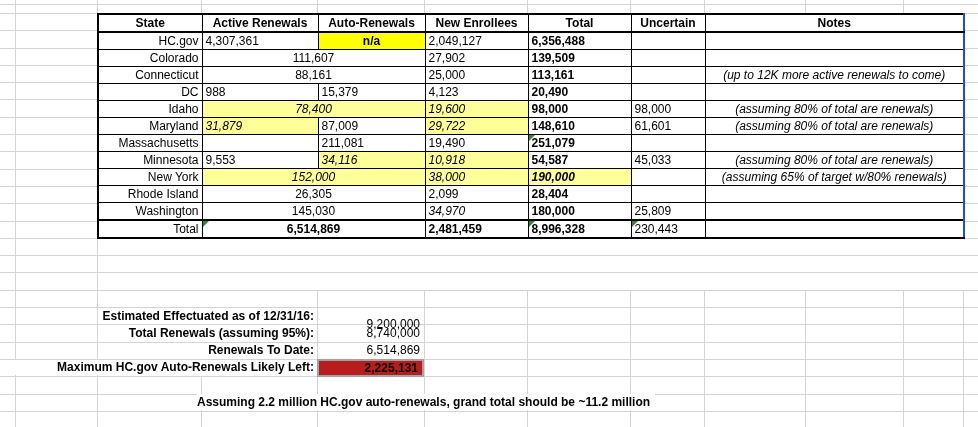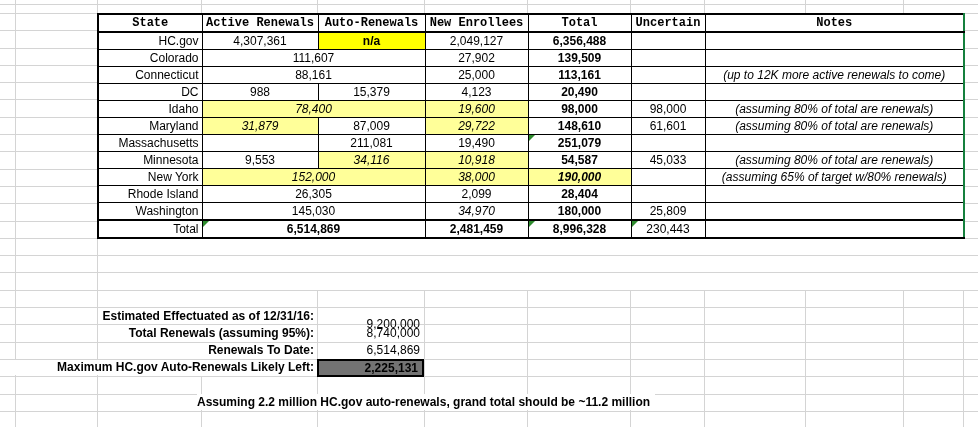--- a/index.html
+++ b/index.html
@@ -24,25 +24,25 @@
   
   table.sheet{
     border-collapse:collapse;table-layout:fixed;
     position:absolute;left:97px;top:13px;width:866px;
     background:#fff;z-index:2;
   }
   .sheet th,.sheet td{
     border:1px solid #000;height:16px;line-height:16px;
     padding:0 3px;font-size:12px;overflow:hidden;white-space:nowrap;
   }
-  .sheet th{border-top:2px solid #000;border-bottom:2px solid #000;text-align:center;font-weight:bold;font-family:Liberation Mono, monospace;}
+  .sheet th{border-top:2px solid #000;border-bottom:2px solid #000;text-align:center;font-weight:bold;}
   .sheet th:first-child,.sheet td:first-child{border-left:2px solid #000;}
-  .sheet th:last-child,.sheet td:last-child{border-right:2px solid #15803d;}
+  .sheet th:last-child,.sheet td:last-child{border-right:2px solid #1d4ed8;}
   .st{text-align:right;}
-  .n{text-align:center;}
+  .n{text-align:left;}
   .m{text-align:center;}
   .b{font-weight:bold;margin-left:20px;}
   .i{font-style:italic;}
   .py{background:#FFFF99;font-style:italic;}
   .by{background:#FFFF00;font-weight:bold;text-align:center;}
   .nt{text-align:center;font-style:italic;}
   tr.rt td{border-top:2px solid #000;border-bottom:2px solid #000;}
   tr.rf td{border:none;}
   tr.rf td.fr{border:2px solid #000;border-top:none;font-weight:bold;text-align:center;}
   tr.rf td.fn{border-left:2px solid #000;border-right:2px solid #000;border-bottom:2px solid #000;font-weight:bold;text-align:left;}
@@ -52,21 +52,21 @@
   .flag{position:absolute;top:0;left:0;width:0;height:0;
         border-top:6px solid #2E8B2E;border-right:6px solid transparent;}
 
   
   .srow{position:absolute;height:17px;line-height:17px;font-size:12px;z-index:3;}
   .slabel{font-weight:bold;text-align:right;left:77px;width:237px;padding-right:3px;}
   .slabel4{font-weight:bold;text-align:right;left:5px;width:309px;padding-right:3px;background:#fff;height:15px;line-height:15px;}
   .sval{left:320px;width:100px;text-align:right;padding-right:2px;}
   .sval4{
     left:317px;top:359px;width:107px;height:18px;box-sizing:border-box;
-    border:2px solid #000000;background:#737373;font-weight:bold;
+    border:2px solid #a3a3a3;background:#b91c1c;font-weight:bold;
     text-align:right;padding-right:4px;line-height:14px;
   }
   .bottom-note{
     position:absolute;left:197px;top:394px;height:16px;line-height:16px;
     font-weight:bold;font-size:12px;background:#fff;padding-right:5px;z-index:3;
     white-space:nowrap;
   }
 </style>
 </head>
 <body>

